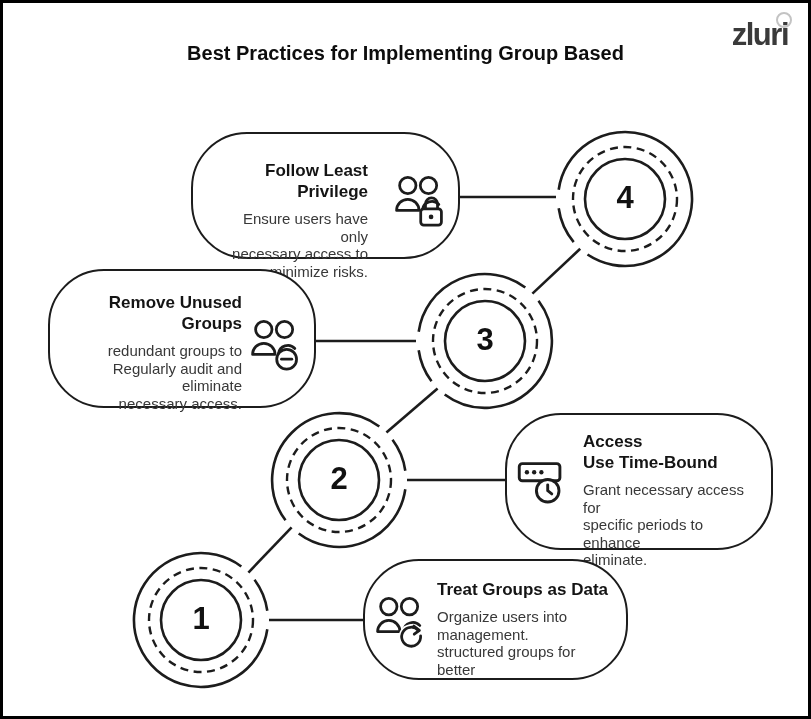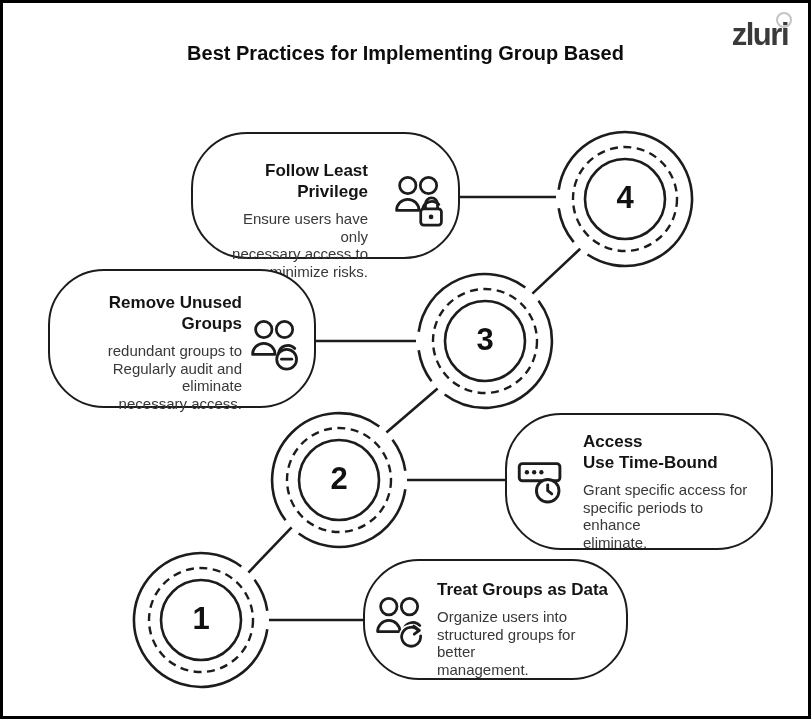--- a/index.html
+++ b/index.html
@@ -166,21 +166,21 @@
         <circle class="st" cx="34" cy="35" r="12.5" style="fill:#ffffff"></circle>
         <path class="st" d="M34 28.5 V35 L38.5 38.5"></path>
       </svg>
     </span>
     <div class="card-text wide">
       <div class="card-title">
         <div>Access</div>
         <div>Use Time-Bound</div>
       </div>
       <div class="card-desc">
-        <div>Grant specific access for</div>
+        <div>Grant necessary access for</div>
         <div>specific periods to enhance</div>
         <div>eliminate.</div>
       </div>
     </div>
   </div>
 
   <div class="stepbox box1">
     <span class="icon m-t16">
       <svg width="50" height="56" viewBox="0 0 58 64">
         <circle class="st" cx="16" cy="13" r="9.5"></circle>
@@ -192,19 +192,19 @@
         <path class="st" d="M45 35.5 L51.5 40.5 L45.5 45"></path>
       </svg>
     </span>
     <div class="card-text wide">
       <div class="card-title">
         <div>Treat Groups as Data</div>
         <div></div>
       </div>
       <div class="card-desc">
         <div>Organize users into</div>
+        <div>management.</div>
         <div>structured groups for better</div>
-        <div>management.</div>
       </div>
     </div>
   </div>
 
 </div>
 
 </body></html>

